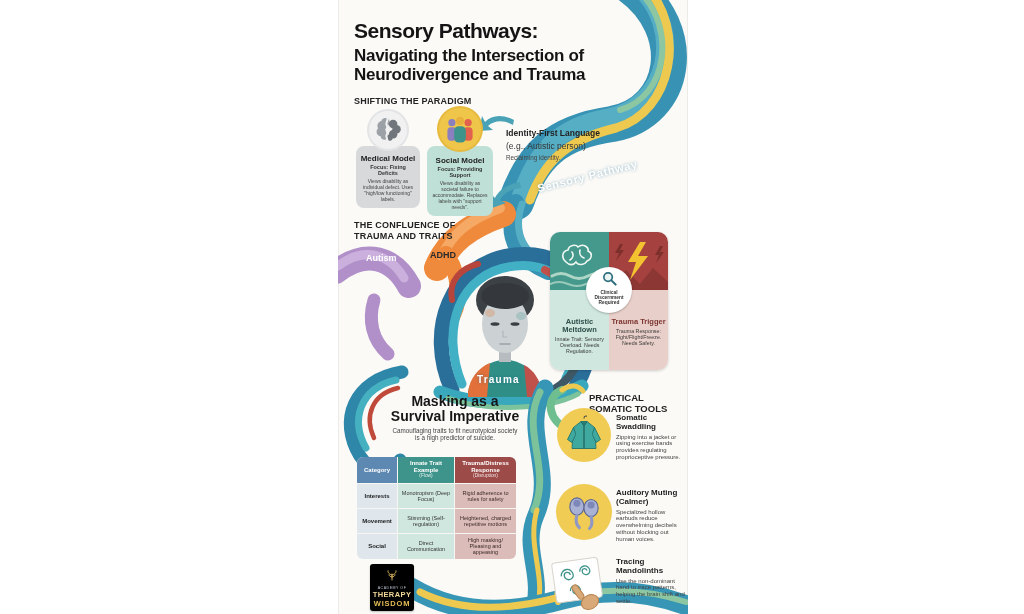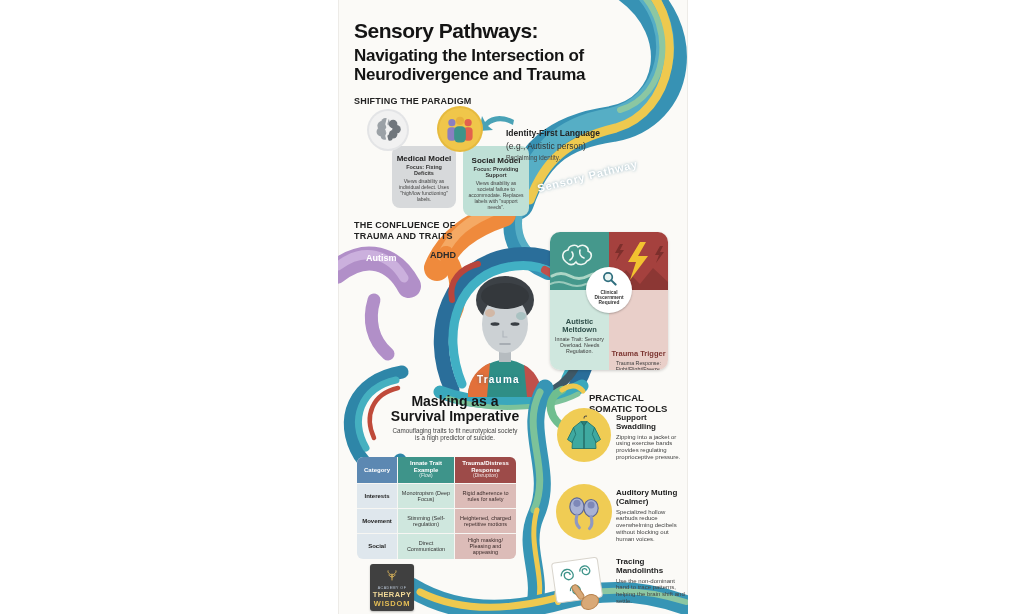--- a/index.html
+++ b/index.html
@@ -14,21 +14,21 @@
   }
   .decor { position:absolute; left:0; top:0; z-index:1; pointer-events:none; }
   .abs { position:absolute; z-index:3; }
 
   .title { left:354px; top:19px; font-size:21px; font-weight:800; letter-spacing:-0.5px; color:#141414; }
   .subtitle { left:354px; top:46px; font-size:17px; font-weight:800; line-height:19px; letter-spacing:-0.3px; color:#141414; }
   .sec-head { font-size:9px; font-weight:800; letter-spacing:0.2px; color:#222; line-height:10.5px; }
   .h-paradigm { left:354px; top:96px; }
   .h-confluence { left:354px; top:220px; }
 
-  .card { position:absolute; z-index:3; border-radius:8px; text-align:center; padding:6px 4px 4px;margin-left:36px; }
+  .card { position:absolute; z-index:3; border-radius:8px; text-align:center; padding:6px 4px 4px; }
   .card-medical { left:356px; top:146px; width:64px; height:62px; background:#d7d9db; }
   .card-social  { left:427px; top:146px; width:66px; height:70px; background:#bfe0d6; }
   .card-title { font-size:8px; font-weight:800; color:#222; }
   .card-focus { font-size:5.5px; font-weight:700; color:#333; margin-top:1px; }
   .card-body  { font-size:5px; color:#444; line-height:6px; margin-top:2px; }
   .icon-circle { position:absolute; z-index:4; border-radius:50%; display:flex; align-items:center; justify-content:center; }
   .ic-medical { left:369px; top:111px; width:38px; height:38px; background:#f1f1f1; box-shadow:0 0 0 2px #e3e4e6; }
   .ic-social  { left:439px; top:108px; width:42px; height:42px; background:#f0c64a; box-shadow:0 0 0 2px #e6ba3e; }
 
   .identity { left:506px; top:126px; width:100px; line-height:9.5px; }
@@ -54,21 +54,21 @@
 
   .quad { left:550px; top:232px; width:118px; height:138px; border-radius:10px; overflow:hidden;
     box-shadow:0 1px 3px rgba(0,0,0,.18); }
   .q { position:absolute; }
   .q-tl { left:0; top:0; width:59px; height:58px; background:#45988c; }
   .q-tr { left:59px; top:0; width:59px; height:58px; background:#a5413e; }
   .q-bl { left:0; top:58px; width:59px; height:80px; background:#cfe7de; }
   .q-br { left:59px; top:58px; width:59px; height:80px; background:#e9cfc9; }
   .q-text { position:absolute; width:59px; text-align:center; z-index:5; }
   .q-title { font-size:7.5px; font-weight:800; line-height:8px; }
-  .q-title.t1 { color:#2f4f4a; } .q-title.t2 { color:#7c3531;margin-top:32px; }
+  .q-title.t1 { color:#2f4f4a; } .q-title.t2 { color:#7c3531; }
   .q-body { font-size:5.3px; color:#3a3a3a; line-height:6.2px; margin:2px auto 0; width:50px; }
   .q-center { position:absolute; left:36px; top:35px; width:46px; height:46px; border-radius:50%;
     background:#ffffff; z-index:6; text-align:center; padding-top:4px; box-shadow:0 1px 2px rgba(0,0,0,.25); }
   .q-center .cline { font-size:4.8px; font-weight:700; color:#333; line-height:5.2px; }
 
   .masking { left:383px; top:394px; width:144px; text-align:center; }
   .masking-title { font-size:14px; font-weight:800; color:#161616; line-height:15px; }
   .masking-sub { font-size:6.3px; color:#444; line-height:7.2px; margin:3px auto 0; width:126px; }
 
   .mask-table { left:357px; top:457px; width:159px; display:grid;
@@ -87,21 +87,21 @@
   .tool-circle { position:absolute; z-index:3; border-radius:50%; background:#f0cc54;
     display:flex; align-items:center; justify-content:center; }
   .tc1 { left:557px; top:408px; width:54px; height:54px; }
   .tc2 { left:556px; top:484px; width:56px; height:56px; }
   .tool-text { position:absolute; z-index:3; width:70px; }
   .tool-name { font-size:8px; font-weight:800; color:#1e1e1e; line-height:8.8px; }
   .tool-body { font-size:6px; color:#444; line-height:6.8px; margin-top:2px; }
   .tt1 { left:616px; top:414px; } .tt2 { left:616px; top:489px; } .tt3 { left:616px; top:558px; }
   .tool3-icon { left:548px; top:552px; }
 
-  .logo { left:370px; top:564px; width:44px; height:47px; background:#404040; border-radius:3px;
+  .logo { left:370px; top:564px; width:44px; height:47px; background:#000000; border-radius:3px;
     text-align:center; padding-top:3px; box-shadow:0 1px 2px rgba(0,0,0,.25); }
   .logo-l1 { font-size:3.6px; letter-spacing:0.5px; color:#b9c5d4; margin-top:1px; }
   .logo-l2 { font-size:7.5px; font-weight:800; color:#f0d898; letter-spacing:0.4px; }
   .logo-l3 { font-size:7.5px; font-weight:800; color:#e4bd55; letter-spacing:0.8px; }
 </style>
 </head>
 <body>
 
 <div class="canvas">
 
@@ -342,21 +342,21 @@
     <svg width="42" height="42" viewBox="0 0 56 56" fill="none">
       <path d="M 14,18 L 24,10 L 32,10 L 42,18 L 44,46 L 12,46 Z" fill="#3fa9a0" stroke="#23756e" stroke-width="1.2"></path>
       <path d="M 14,18 L 6,34 L 12,38 L 17,27 Z" fill="#3fa9a0" stroke="#23756e" stroke-width="1.2"></path>
       <path d="M 42,18 L 50,34 L 44,38 L 39,27 Z" fill="#3fa9a0" stroke="#23756e" stroke-width="1.2"></path>
       <path d="M 24,10 L 28,16 L 32,10" fill="#2a7d76" stroke="#1d5f59" stroke-width="1"></path>
       <line x1="28" y1="16" x2="28" y2="46" stroke="#1d5f59" stroke-width="1.6"></line>
       <path d="M 28,6 q 0,-4 4,-3" stroke="#444" stroke-width="1.4"></path>
     </svg>
   </div>
   <div class="tool-text tt1">
-    <div class="tool-name">Support Swaddling</div>
+    <div class="tool-name">Somatic Swaddling</div>
     <div class="tool-body">Zipping into a jacket or using exercise bands provides regulating proprioceptive pressure.</div>
   </div>
 
   <div class="tool-circle tc2">
     <svg width="44" height="44" viewBox="0 0 56 56" fill="none">
       <ellipse cx="19" cy="21" rx="9" ry="11" fill="#a9b2d4" stroke="#5d6794" stroke-width="1.4"></ellipse>
       <circle cx="19" cy="17" r="4.5" fill="#7e88b8"></circle>
       <path d="M 19,32 q -3,10 3,16" stroke="#8f98c2" stroke-width="4" stroke-linecap="round"></path>
       <ellipse cx="37" cy="23" rx="9" ry="11" fill="#a9b2d4" stroke="#5d6794" stroke-width="1.4"></ellipse>
       <circle cx="37" cy="19" r="4.5" fill="#7e88b8"></circle>

